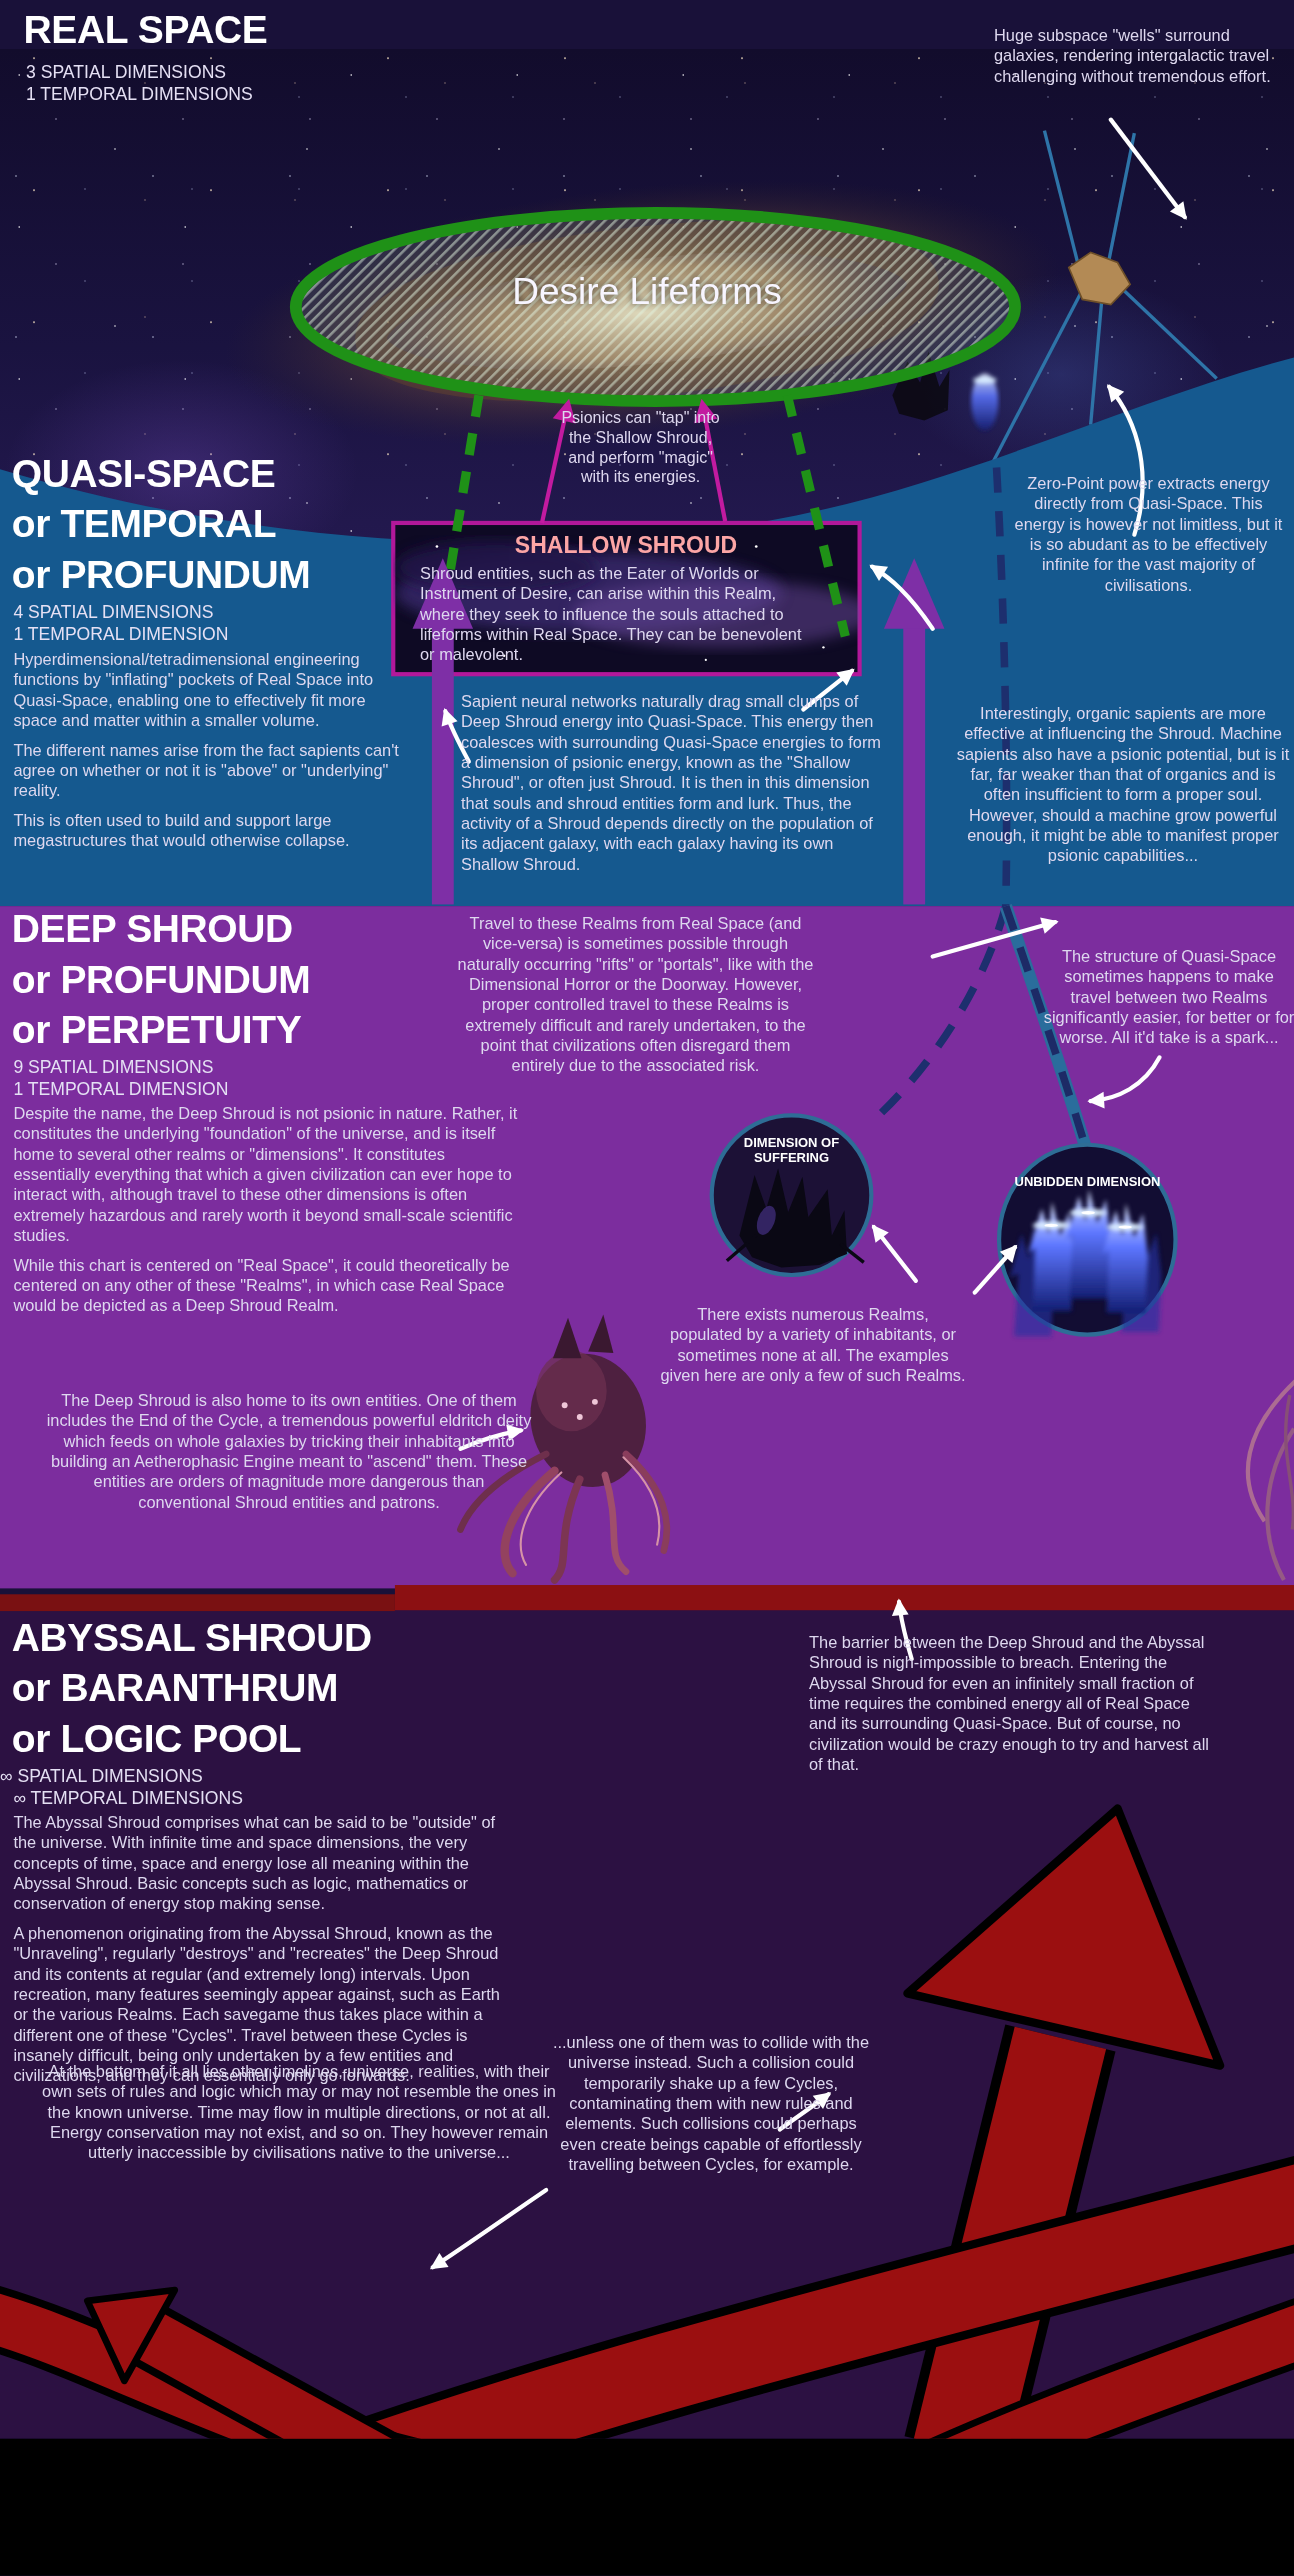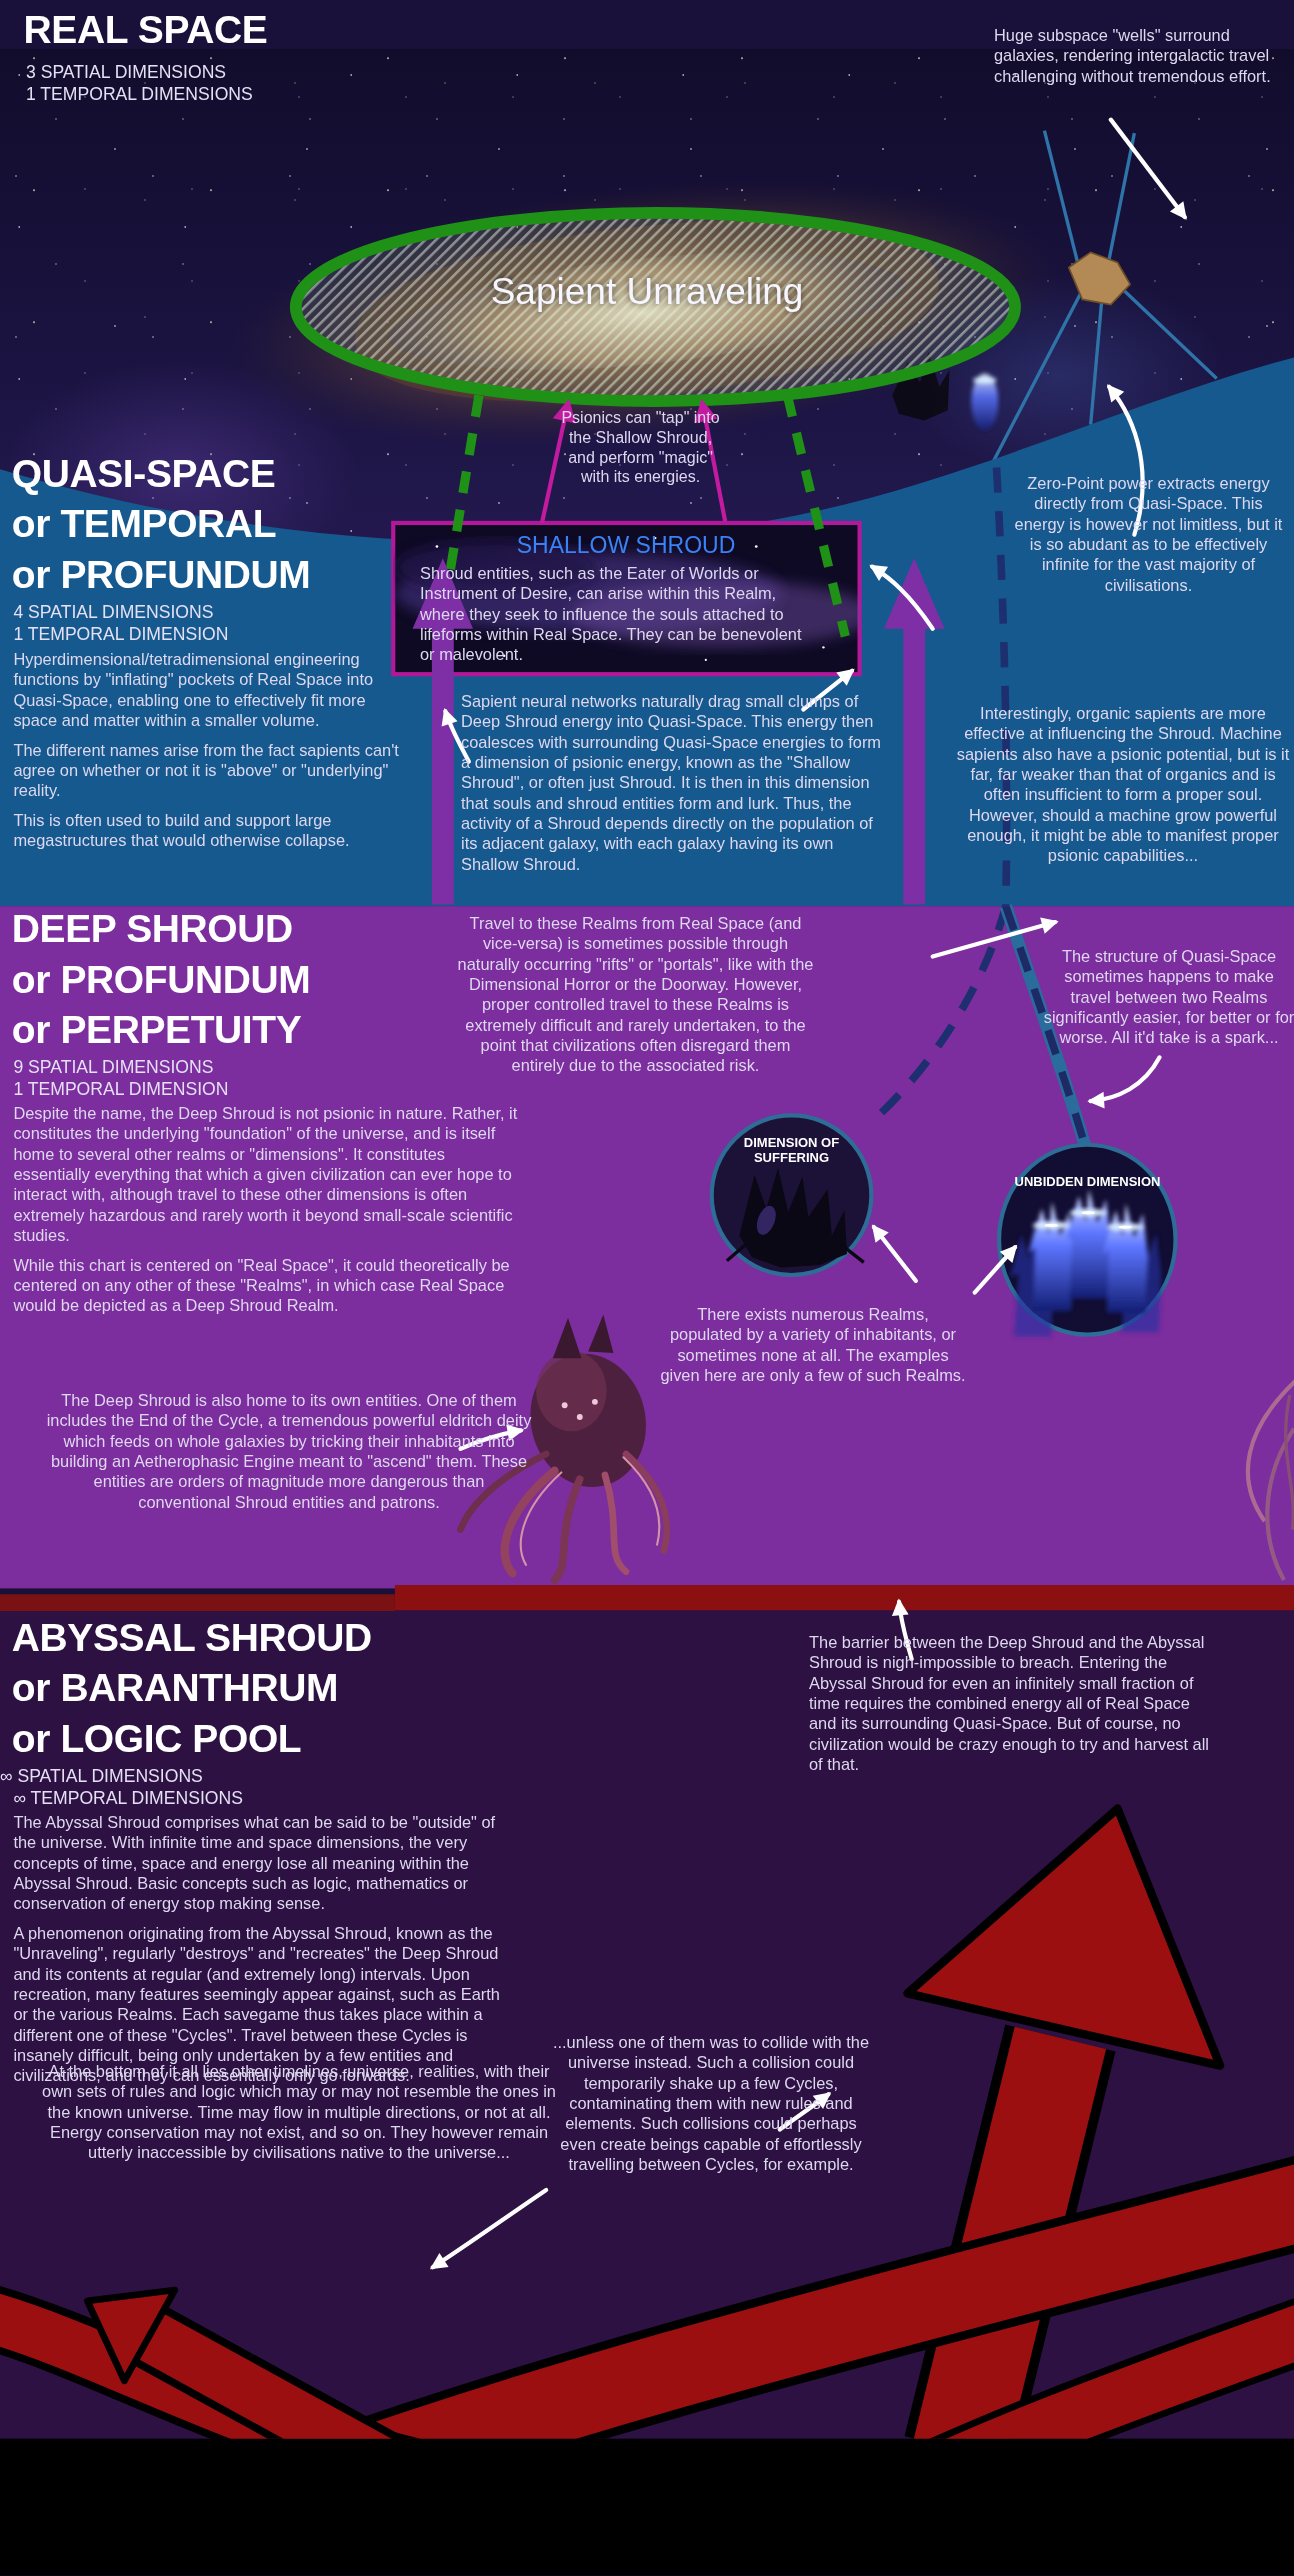--- a/index.html
+++ b/index.html
@@ -227,35 +227,35 @@
       <path d="M1085,1974 C1078,1950 1072,1928 1070,1906" marker-end="url(#arrowW)"></path>
       <path d="M650,2606 C600,2640 555,2672 515,2698" marker-end="url(#arrowW)"></path>
       <path d="M928,2534 C950,2518 968,2506 986,2492" marker-end="url(#arrowW)"></path>
     </g>
   </svg>
 
   <div class="txt h1" style="left:23.5px;top:10px;">REAL SPACE</div>
   <div class="txt dims" style="left:26px;top:62px;">3 SPATIAL DIMENSIONS</div>
   <div class="txt dims" style="left:26px;top:84px;">1 TEMPORAL DIMENSIONS</div>
   <div class="txt" style="left:994px;top:25px;width:299px;">Huge subspace "wells" surround galaxies, rendering intergalactic travel challenging without tremendous effort.</div>
-  <div class="txt center" style="left:395px;top:269px;width:504px;font-size:37px;color:#f7f5ff;text-shadow:0 0 6.7px rgba(0,0,0,.6);">Sapient Unraveling</div>
+  <div class="txt center" style="left:395px;top:269px;width:504px;font-size:37px;color:#f7f5ff;text-shadow:0 0 6.7px rgba(0,0,0,.6);">Desire Lifeforms</div>
 
   <div class="txt h1" style="left:11.8px;top:454px;">QUASI-SPACE</div>
   <div class="txt h1" style="left:11.8px;top:504px;">or TEMPORAL</div>
   <div class="txt h1" style="left:11.8px;top:555px;">or PROFUNDUM</div>
   <div class="txt dims" style="left:13.4px;top:602px;">4 SPATIAL DIMENSIONS</div>
   <div class="txt dims" style="left:13.4px;top:624px;">1 TEMPORAL DIMENSION</div>
   <div class="txt" style="left:13.4px;top:649px;width:388px;">
     <div class="para">Hyperdimensional/tetradimensional engineering functions by "inflating" pockets of Real Space into Quasi-Space, enabling one to effectively fit more space and matter within a smaller volume.</div>
     <div class="para">The different names arise from the fact sapients can't agree on whether or not it is "above" or "underlying" reality.</div>
     <div class="para">This is often used to build and support large megastructures that would otherwise collapse.</div>
   </div>
   <div class="txt center" style="left:555px;top:408px;width:171px;font-size:16px;">Psionics can "tap" into the Shallow Shroud, and perform "magic" with its energies.</div>
   <div class="txt center" style="left:1009px;top:473px;width:279px;">Zero-Point power extracts energy directly from Quasi-Space. This energy is however not limitless, but it is so abudant as to be effectively infinite for the vast majority of civilisations.</div>
-  <div class="txt center" style="left:393px;top:531px;width:466px;font-size:23px;font-weight:normal;color:#3b82f6;">SHALLOW SHROUD</div>
+  <div class="txt center" style="left:393px;top:531px;width:466px;font-size:23px;font-weight:bold;color:#fca5a5;">SHALLOW SHROUD</div>
   <div class="txt" style="left:420px;top:563px;width:385px;">Shroud entities, such as the Eater of Worlds or Instrument of Desire, can arise within this Realm, where they seek to influence the souls attached to lifeforms within Real Space. They can be benevolent or malevolent.</div>
   <div class="txt" style="left:461px;top:691px;width:424px;">Sapient neural networks naturally drag small clumps of Deep Shroud energy into Quasi-Space. This energy then coalesces with surrounding Quasi-Space energies to form a dimension of psionic energy, known as the "Shallow Shroud", or often just Shroud. It is then in this dimension that souls and shroud entities form and lurk. Thus, the activity of a Shroud depends directly on the population of its adjacent galaxy, with each galaxy having its own Shallow Shroud.</div>
   <div class="txt center" style="left:954px;top:703px;width:338px;">Interestingly, organic sapients are more effective at influencing the Shroud. Machine sapients also have a psionic potential, but is it far, far weaker than that of organics and is often insufficient to form a proper soul. However, should a machine grow powerful enough, it might be able to manifest proper psionic capabilities...</div>
 
   <div class="txt h1" style="left:11.8px;top:909px;">DEEP SHROUD</div>
   <div class="txt h1" style="left:11.8px;top:960px;">or PROFUNDUM</div>
   <div class="txt h1" style="left:11.8px;top:1010px;">or PERPETUITY</div>
   <div class="txt dims" style="left:13.4px;top:1057px;">9 SPATIAL DIMENSIONS</div>
   <div class="txt dims" style="left:13.4px;top:1079px;">1 TEMPORAL DIMENSION</div>
   <div class="txt" style="left:13.4px;top:1103px;width:504px;">

